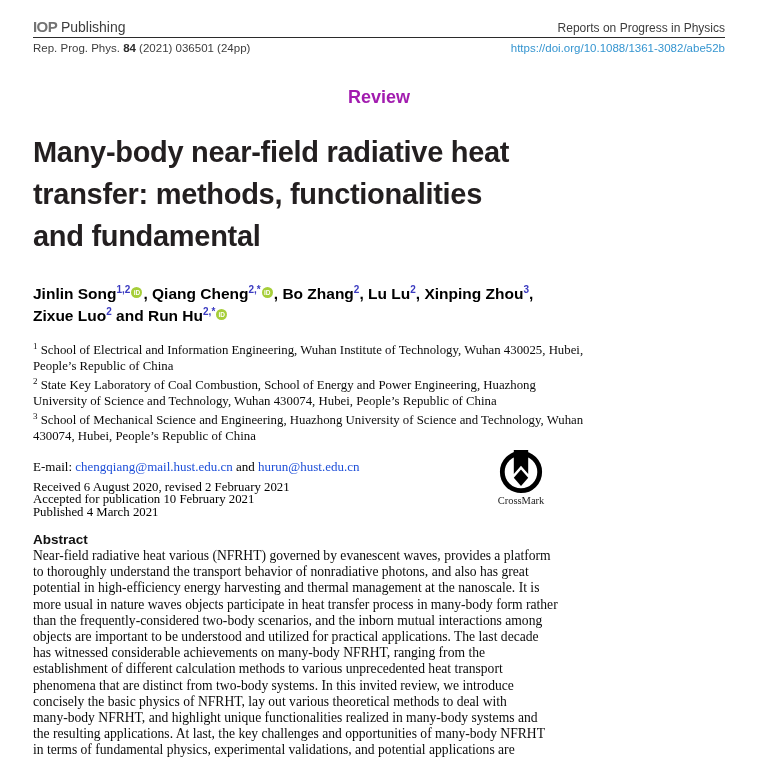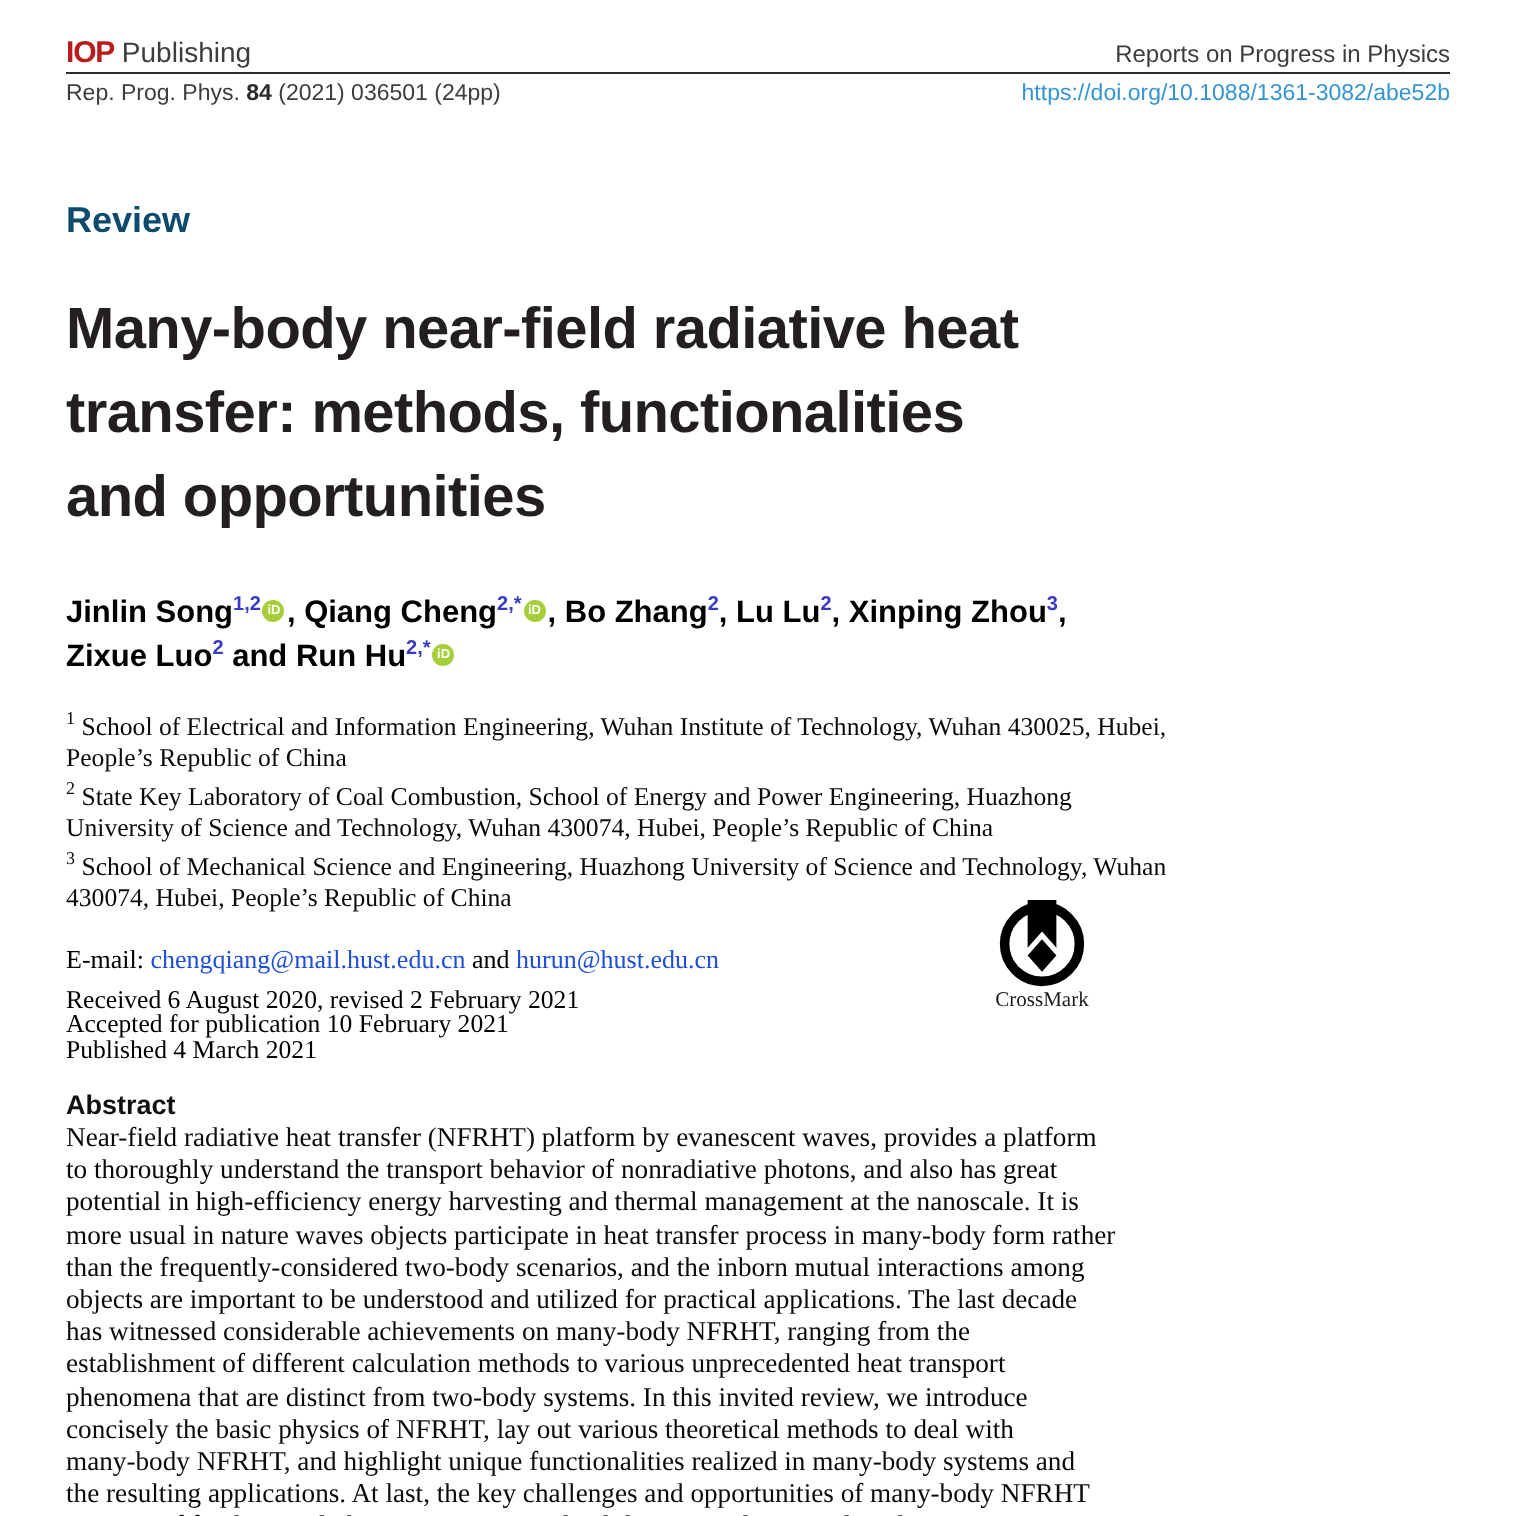--- a/index.html
+++ b/index.html
@@ -2,28 +2,28 @@
 <html><head>
 <meta charset="utf-8">
 <style>
   html,body{margin:0;padding:0;background:#ffffff;overflow:hidden;}
   body{width:758px;height:758px;font-family:"Liberation Sans",sans-serif;color:#231f20;}
   .page{position:relative;width:758px;height:758px;box-sizing:border-box;}
   .content{padding:20px 33px 0 33px;}
 
   .masthead{display:flex;justify-content:space-between;align-items:baseline;line-height:13px;}
   .publisher{font-size:14px;color:#3d3d3d;}
-  .publisher .iop{color:#b91c1c;font-weight:900;letter-spacing:-0.6px;font-size:15px;}
+  .publisher .iop{color:#737373;font-weight:900;letter-spacing:-0.6px;font-size:15px;}
   .journal{font-size:12px;color:#3d3d3d;}
   .rule{border:none;border-top:1px solid #2b2b2b;margin:2px 0 0 0;}
   .citerow{display:flex;justify-content:space-between;margin-top:4px;font-size:11.5px;color:#3d3d3d;line-height:13px;}
   .citerow b{color:#2b2b2b;text-align:center;}
   .doi{color:#3595d0;text-decoration:none;}
 
-  .kicker{margin-top:46px;font-size:18px;font-weight:bold;color:#0c4a6e;line-height:20px;}
+  .kicker{margin-top:32px;font-size:18px;font-weight:bold;color:#a21caf;line-height:20px;text-align:center;}
 
   .title{margin:24px 0 0 0;font-size:29px;line-height:42px;font-weight:bold;color:#231f20;letter-spacing:-0.3px;}
 
   .authors{margin-top:24px;font-size:15.5px;font-weight:bold;line-height:18px;color:#000;}
   .authors sup{color:#3a3ac0;font-size:10px;font-weight:bold;}
   .orcid{display:inline-block;width:11px;height:11px;background:#a6ce39;border-radius:50%;color:#fff;
          font-size:6.5px;font-weight:bold;text-align:center;line-height:11px;vertical-align:4px;margin:0 1px;}
 
   .affils{margin-top:14px;font-family:"Liberation Serif",serif;font-size:12.8px;line-height:15.4px;color:#0a0a0a;width:556px;}
   .affils sup{font-size:9px;}
@@ -56,42 +56,42 @@
     <div class="citerow">
       <div><span>Rep. Prog. Phys. </span><b>84</b><span> (2021) 036501 (24pp)</span></div>
       <a class="doi" href="#">https://doi.org/10.1088/1361-3082/abe52b</a>
     </div>
 
     <div class="kicker">Review</div>
 
     <h1 class="title">
       <div>Many-body near-field radiative heat</div>
       <div>transfer: methods, functionalities</div>
-      <div>and opportunities</div>
+      <div>and fundamental</div>
     </h1>
 
     <div class="authors" id="authors"><span>Jinlin Song</span><sup>1,2</sup><span class="orcid">iD</span><span>, </span><span>Qiang Cheng</span><sup>2,*</sup><span class="orcid">iD</span><span>, </span><span>Bo Zhang</span><sup>2</sup><span>, </span><span>Lu Lu</span><sup>2</sup><span>, </span><span>Xinping Zhou</span><sup>3</sup><span>,</span><br><span>Zixue Luo</span><sup>2</sup><span> and </span><span>Run Hu</span><sup>2,*</sup><span class="orcid">iD</span></div>
 
     <div class="affils" id="affils">
         <div><sup>1</sup> School of Electrical and Information Engineering, Wuhan Institute of Technology, Wuhan 430025, Hubei, People’s Republic of China</div>
         <div><sup>2</sup> State Key Laboratory of Coal Combustion, School of Energy and Power Engineering, Huazhong University of Science and Technology, Wuhan 430074, Hubei, People’s Republic of China</div>
         <div><sup>3</sup> School of Mechanical Science and Engineering, Huazhong University of Science and Technology, Wuhan 430074, Hubei, People’s Republic of China</div>
       </div>
 
     <div class="email-row" id="emails"><span>E-mail: </span><a href="#">chengqiang@mail.hust.edu.cn</a><span> and </span><a href="#">hurun@hust.edu.cn</a></div>
 
     <div class="history" id="history">
         <div>Received 6 August 2020, revised 2 February 2021</div>
         <div>Accepted for publication 10 February 2021</div>
         <div>Published 4 March 2021</div>
       </div>
 
     <div class="abstract-head">Abstract</div>
     <div class="abstract" id="abstract-body">
-        <div>Near-field radiative heat transfer (NFRHT) platform by evanescent waves, provides a platform</div>
+        <div>Near-field radiative heat various (NFRHT) governed by evanescent waves, provides a platform</div>
         <div>to thoroughly understand the transport behavior of nonradiative photons, and also has great</div>
         <div>potential in high-efficiency energy harvesting and thermal management at the nanoscale. It is</div>
         <div>more usual in nature waves objects participate in heat transfer process in many-body form rather</div>
         <div>than the frequently-considered two-body scenarios, and the inborn mutual interactions among</div>
         <div>objects are important to be understood and utilized for practical applications. The last decade</div>
         <div>has witnessed considerable achievements on many-body NFRHT, ranging from the</div>
         <div>establishment of different calculation methods to various unprecedented heat transport</div>
         <div>phenomena that are distinct from two-body systems. In this invited review, we introduce</div>
         <div>concisely the basic physics of NFRHT, lay out various theoretical methods to deal with</div>
         <div>many-body NFRHT, and highlight unique functionalities realized in many-body systems and</div>

